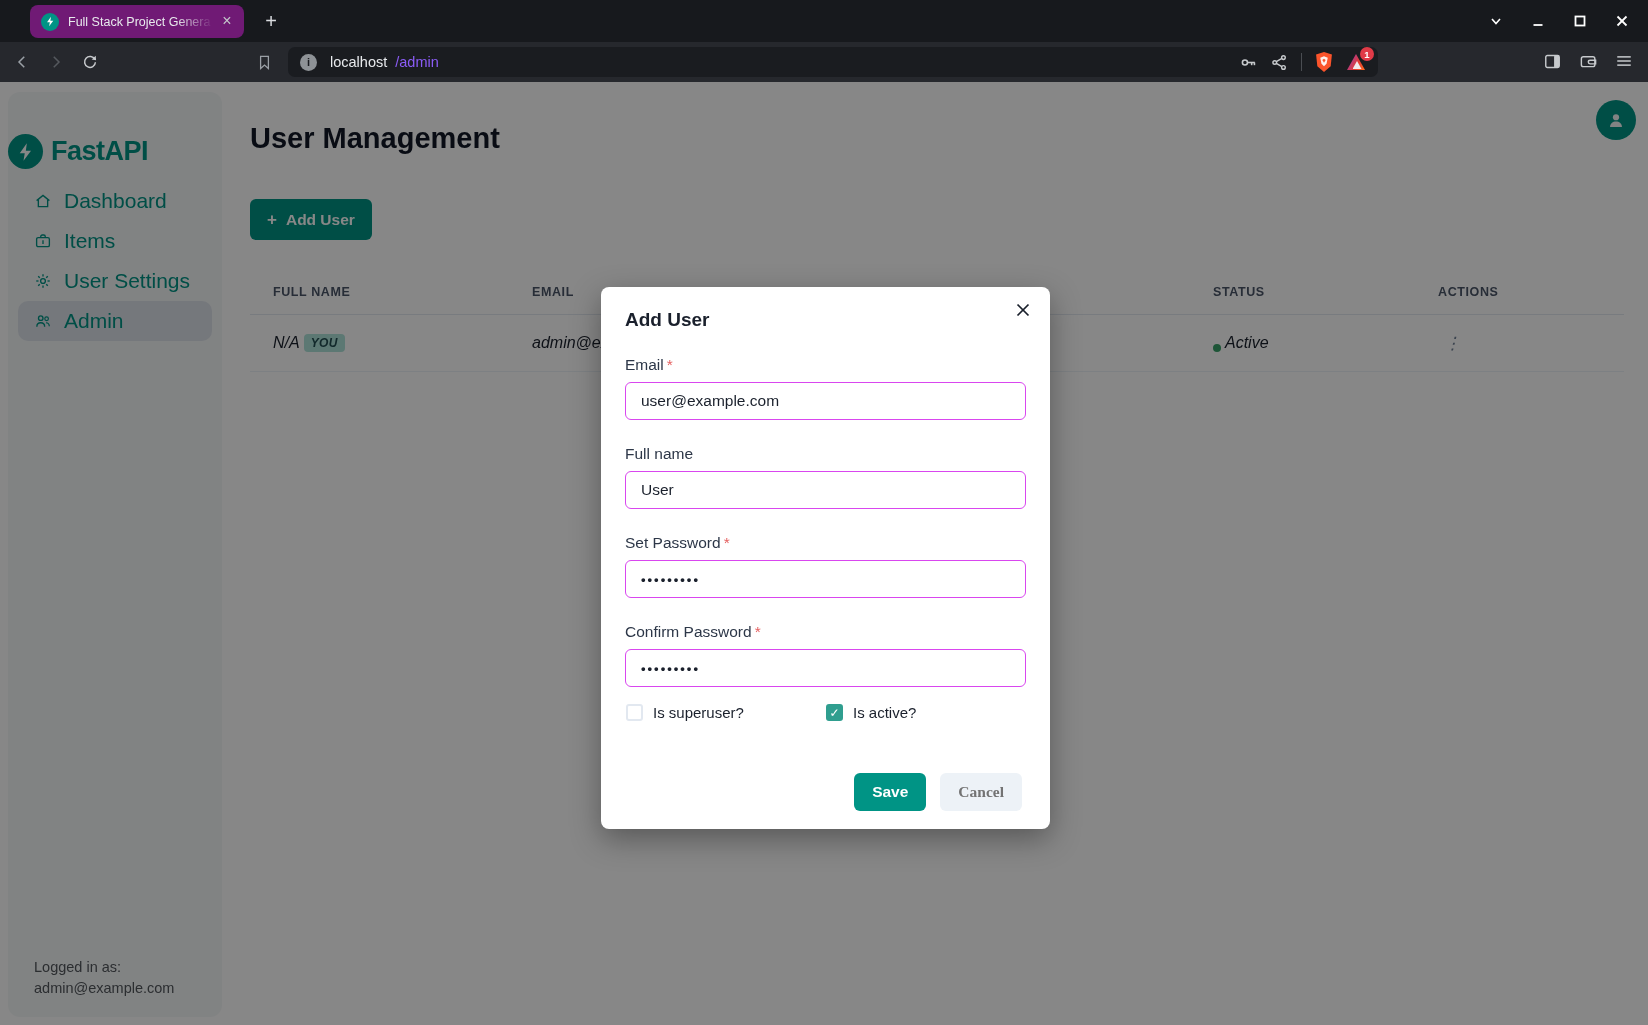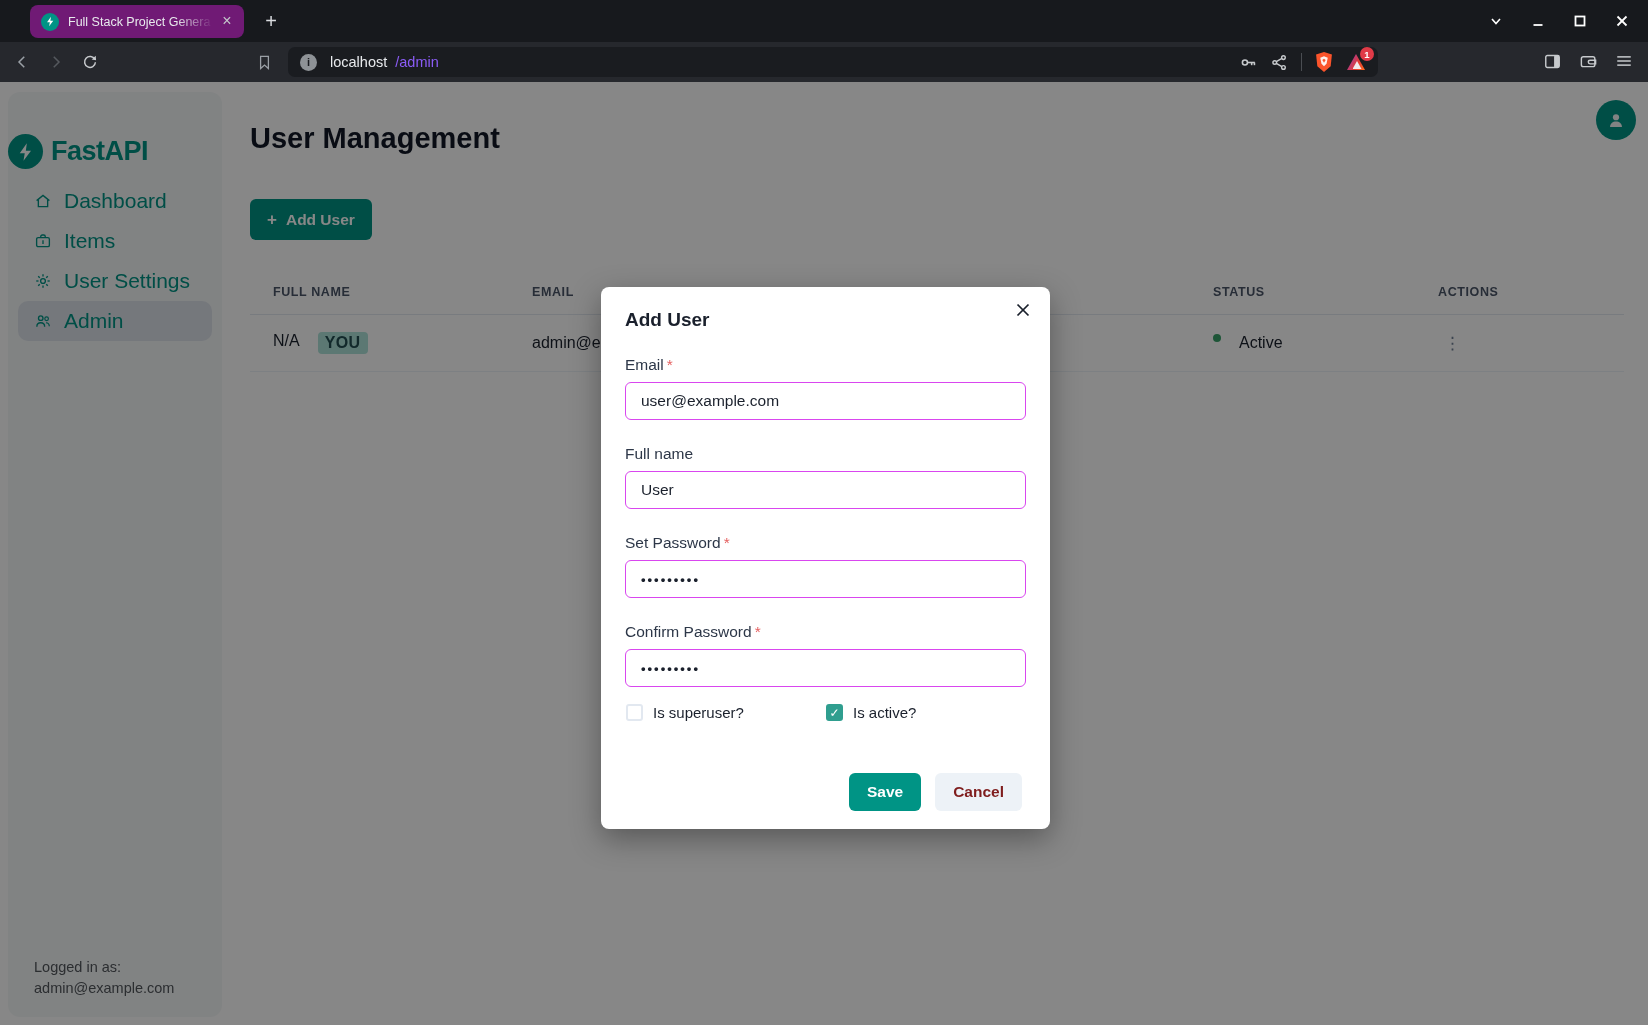--- a/index.html
+++ b/index.html
@@ -65,22 +65,22 @@
   .add-btn { position:absolute; left:250px; top:117px; height:41px; background:#009485; color:#fff;
              border:none; border-radius:6px; font-family:inherit; font-size:15.5px; font-weight:600;
              display:flex; align-items:center; gap:9px; padding:0 17px; cursor:pointer; }
   .add-plus { font-size:17px; font-weight:700; line-height:17px; }
 
   .table { position:absolute; left:250px; top:187px; width:1374px; }
   .trow { display:grid; grid-template-columns:259px 681px 225px 209px; align-items:center; }
   .thead { height:46px; border-bottom:1px solid #e2e8f0; }
   .th { padding-left:23px; font-size:12.5px; font-weight:700; color:#4a5568; letter-spacing:0.6px; }
   .tdata { height:57px; border-bottom:1px solid #edf2f7; }
-  .td { padding-left:23px; font-size:16px; color:#1a202c; display:flex; align-items:flex-start; gap:18px; }
-  .you-badge { background:#aee3d9; color:#234e52; font-size:16px; font-weight:700; letter-spacing:0.4px;
+  .td { padding-left:23px; font-size:16px; color:#1a202c; display:flex; align-items:flex-end; gap:4px;font-style:italic; }
+  .you-badge { background:#aee3d9; color:#234e52; font-size:12px; font-weight:700; letter-spacing:0.4px;
                padding:2px 7px; border-radius:4px; }
   .status-dot { width:8px; height:8px; border-radius:50%; background:#38a169; }
   .kebab { color:#718096; font-size:17px; cursor:pointer; padding:0 6px; }
 
   
   .overlay { position:absolute; left:0; top:82px; width:1648px; height:943px; background:rgba(0,0,0,0.47); }
   .modal { position:absolute; left:601px; top:287px; width:449px; height:542px; background:#fff;
            border-radius:8px; box-shadow:0 10px 30px rgba(0,0,0,0.35); padding:22px 24px 0; }
   .modal-title { font-size:19px; font-weight:700; color:#1a202c; }
   .modal-close { position:absolute; right:14px; top:10px; width:26px; height:26px; display:flex;
@@ -94,21 +94,21 @@
   .check-row { margin-top:17px; display:grid; grid-template-columns:200px 200px; padding-left:1px; }
   .check-item { display:flex; align-items:center; gap:10px; cursor:pointer; }
   .checkbox { width:17px; height:17px; border-radius:3px; border:2px solid #e2e8f0; background:#fff;
               display:flex; align-items:center; justify-content:center; color:transparent; font-size:12px; }
   .checkbox.checked { background:#2f9e8f; border-color:#2f9e8f; color:#fff; }
   .check-label { font-size:15px; color:#1a202c; }
   .modal-footer { position:absolute; right:28px; bottom:18px; display:flex; gap:14px; }
   .btn { height:38px; border:none; border-radius:6px; font-family:inherit; font-size:15.5px;
          font-weight:600; padding:0 18px; cursor:pointer; }
   .btn-save { background:#009485; color:#fff; }
-  .btn-cancel { background:#edf2f7; color:#7f1d1d; }
+  .btn-cancel { background:#edf2f7; color:#737373;font-family:Liberation Serif, serif; }
 </style>
 </head>
 <body>
 
 <div class="titlebar">
   <div class="tab">
     <span class="favicon">
       <svg width="11" height="11" viewBox="0 0 24 24">
           <polygon points="13,1.5 4.5,13.5 10.5,13.5 9,22.5 18,10.5 11.8,10.5" fill="#ffffff"></polygon>
         </svg>

